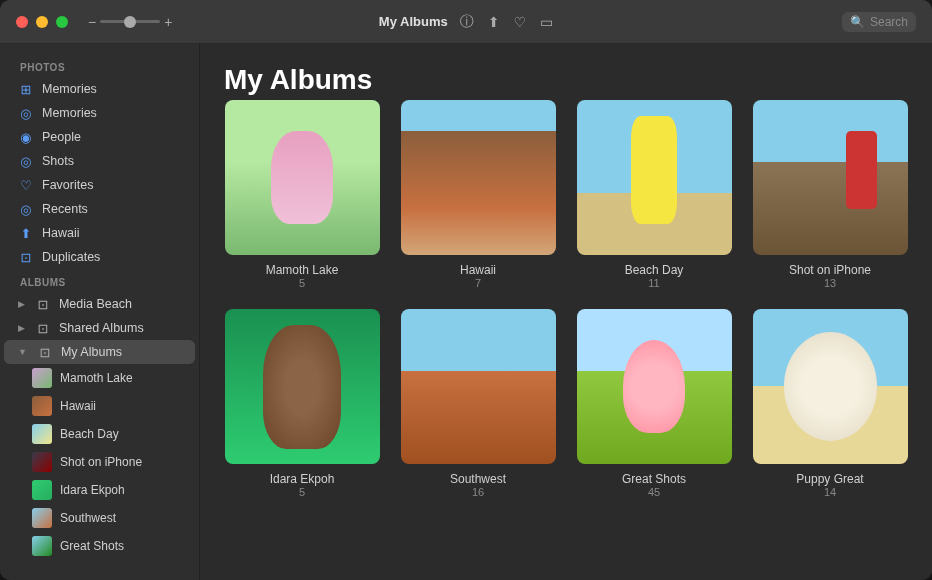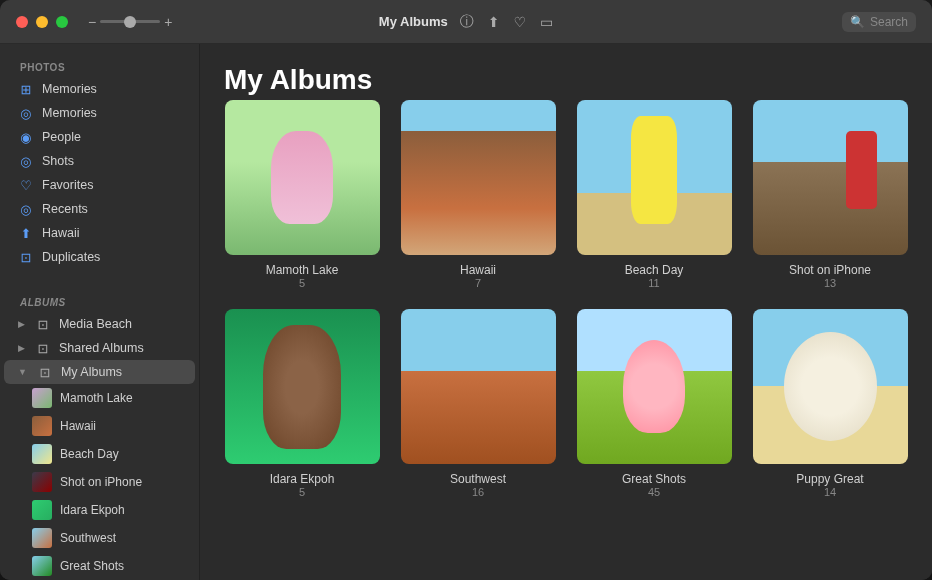--- a/index.html
+++ b/index.html
@@ -380,21 +380,21 @@
       </div>
       <div class="sidebar-item">
         <span class="icon" style="color:#5b9cf6;">⬆</span>
         <span>Hawaii</span>
       </div>
       <div class="sidebar-item">
         <span class="icon" style="color:#5b9cf6;">⊡</span>
         <span>Duplicates</span>
       </div>
 
-      <div class="sidebar-section-label" style="margin-top:20px;font-style:italic;">Albums</div>
+      <div class="sidebar-section-label" style="margin-top:0;">Albums</div>
       <div class="sidebar-item">
         <span class="sidebar-expand">▶</span>
         <span class="icon" style="color:#aaa;">⊡</span>
         <span>Media Beach</span>
       </div>
       <div class="sidebar-item">
         <span class="sidebar-expand">▶</span>
         <span class="icon" style="color:#aaa;">⊡</span>
         <span>Shared Albums</span>
       </div>

